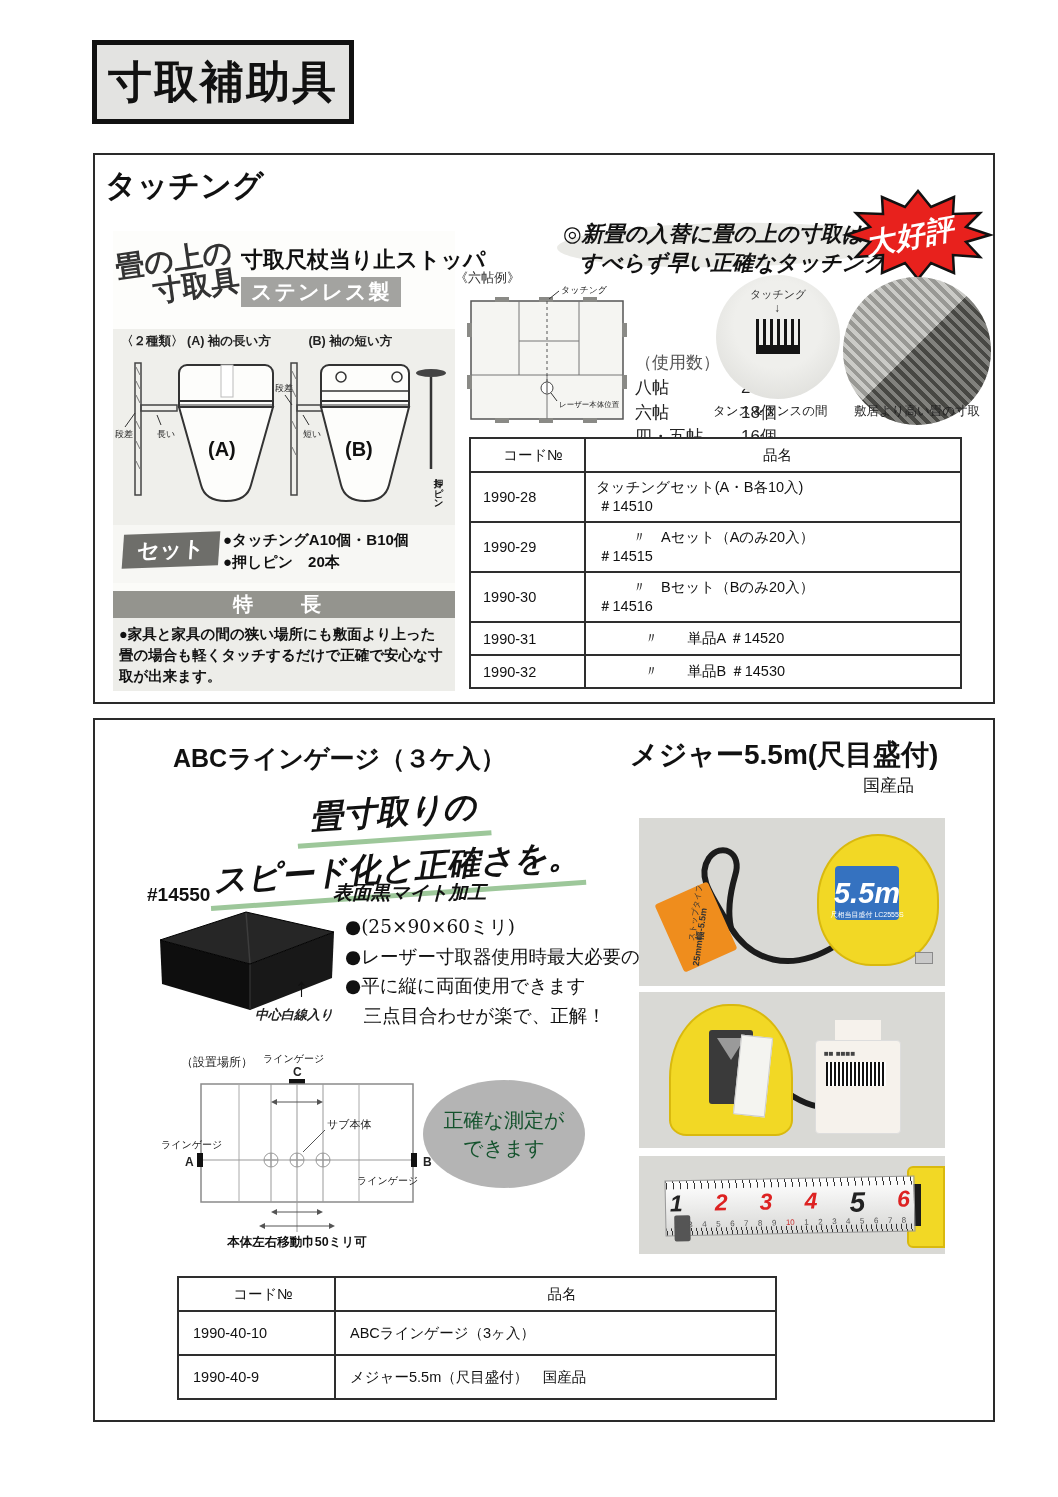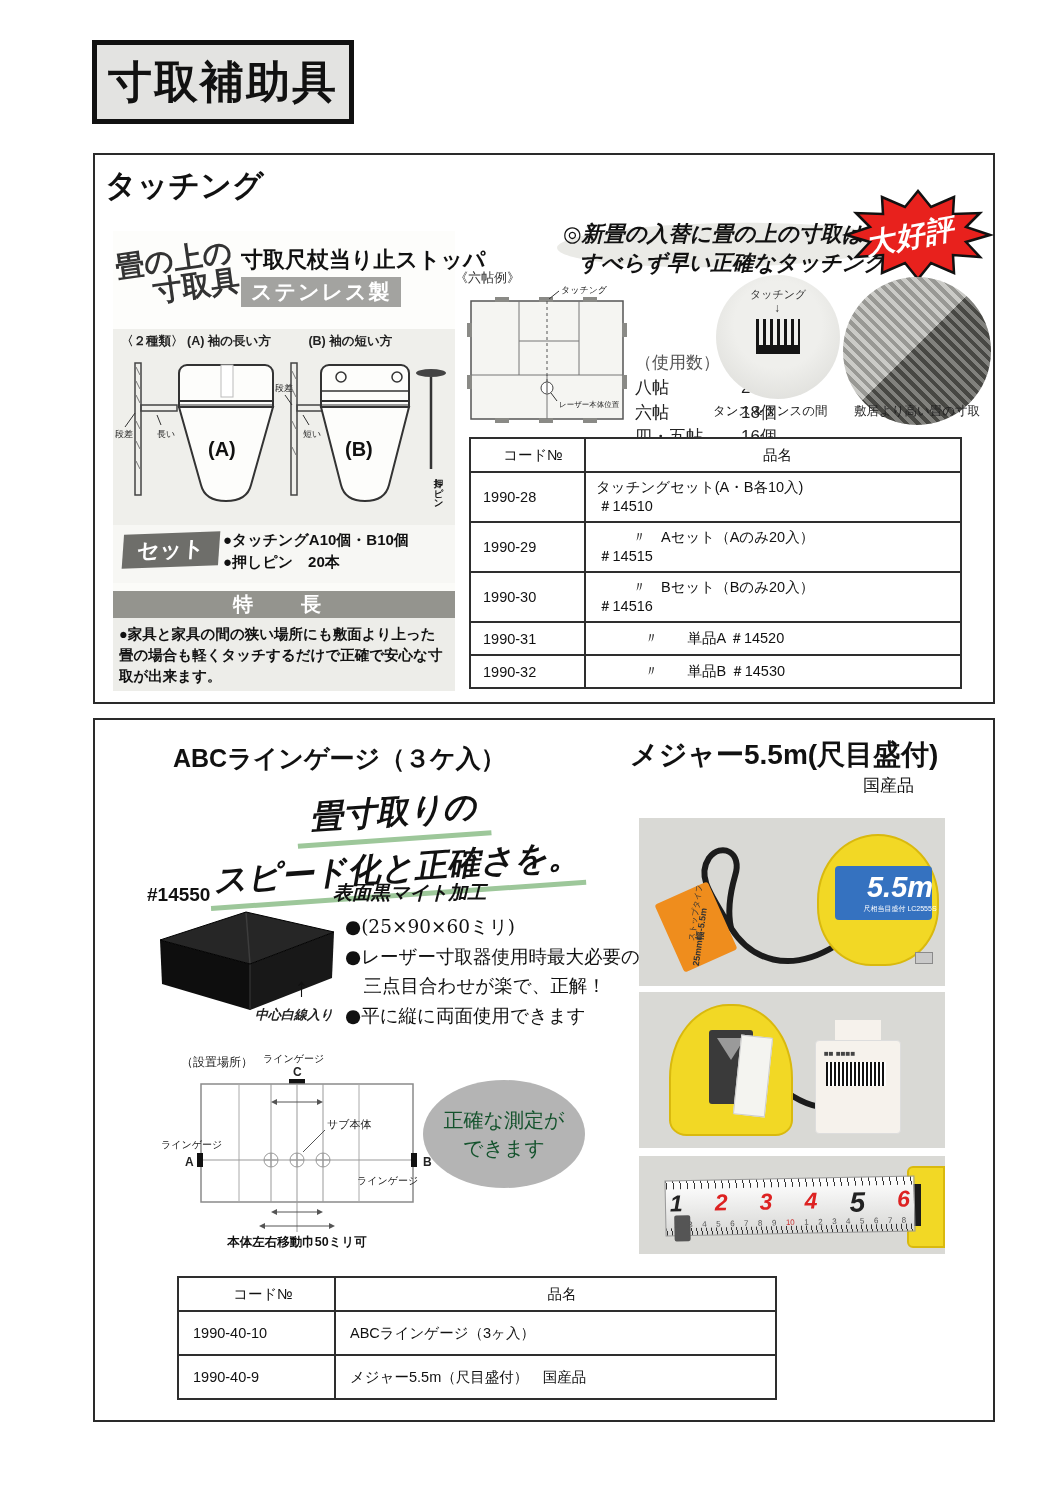--- a/index.html
+++ b/index.html
@@ -112,21 +112,21 @@
 
   
   .photo{background:#d9d9d5;overflow:hidden;}
   .photo1{left:544px;top:98px;width:306px;height:168px;}
   .photo2{left:544px;top:272px;width:306px;height:156px;}
   .photo3{left:544px;top:436px;width:306px;height:98px;}
 
   .tape-body{position:absolute;left:178px;top:16px;width:118px;height:128px;background:#f2d825;
              border:2px solid #d9b90e;border-radius:52% 52% 46% 46%;}
   .tape-label{position:absolute;left:16px;top:30px;width:64px;height:54px;background:#3572c0;border-radius:4px;
-              display:flex;flex-direction:column;align-items:center;justify-content:center;color:#fff;padding-left:33px;}
+              display:flex;flex-direction:column;align-items:center;justify-content:flex-end;color:#fff;}
   .tape-label .big{font-size:29px;font-weight:bold;font-style:italic;line-height:1;}
   .tape-label .sub{font-size:7px;margin-top:2px;white-space:nowrap;}
   .tape-tip{position:absolute;left:96px;top:116px;width:16px;height:10px;background:#c9c9c9;border:1px solid #8a8a8a;}
   .tag-orange{position:absolute;left:28px;top:72px;width:58px;height:74px;background:#ef8d1d;
               transform:rotate(-24deg);border-radius:3px;color:#333;overflow:hidden;}
   .tag-orange .tg1{font-size:8px;transform:rotate(-58deg) translate(-12px,14px);white-space:nowrap;}
   .tag-orange .tg2{font-size:9px;font-weight:bold;transform:rotate(-58deg) translate(-26px,16px);white-space:nowrap;}
 
   .tape2-body{position:absolute;left:30px;top:12px;width:120px;height:128px;background:#f2d825;
               border:2px solid #d9b90e;border-radius:48% 48% 14% 14% / 56% 56% 12% 12%;}
@@ -373,22 +373,22 @@
       <line x1="96" y1="14" x2="100" y2="66" stroke="#3d3d3d" stroke-width="1.5"></line>
       <line x1="100" y1="66" x2="100" y2="112" stroke="#2e2e2e" stroke-width="1.5"></line>
       <polygon points="10,42 96,14 184,34 100,66" fill="none" stroke="#000"></polygon>
     </svg>
     <div class="abs box-arrow">↑</div>
     <div class="abs box-caption">中心白線入り</div>
 
     <div class="abs bullets">
       <div>●(25×90×60ミリ)</div>
       <div>●レーザー寸取器使用時最大必要の</div>
+      <div>●平に縦に両面使用できます</div>
       <div>　三点目合わせが楽で、正解！</div>
-      <div>●平に縦に両面使用できます</div>
     </div>
 
     <svg class="abs diagram2-svg" width="290" height="200" viewBox="0 0 290 200">
       <text x="22" y="16" font-size="12" fill="#222">（設置場所）</text>
       <text x="104" y="12" font-size="10" fill="#222">ラインゲージ</text>
       <text x="134" y="26" font-size="12" font-weight="bold" fill="#222">C</text>
       <rect x="130" y="29" width="16" height="5" fill="#111"></rect>
       <rect x="42" y="34" width="212" height="118" fill="none" stroke="#8a8a8a" stroke-width="1.5"></rect>
       <line x1="80" y1="34" x2="80" y2="152" stroke="#aaa"></line>
       <line x1="200" y1="34" x2="200" y2="152" stroke="#aaa"></line>

